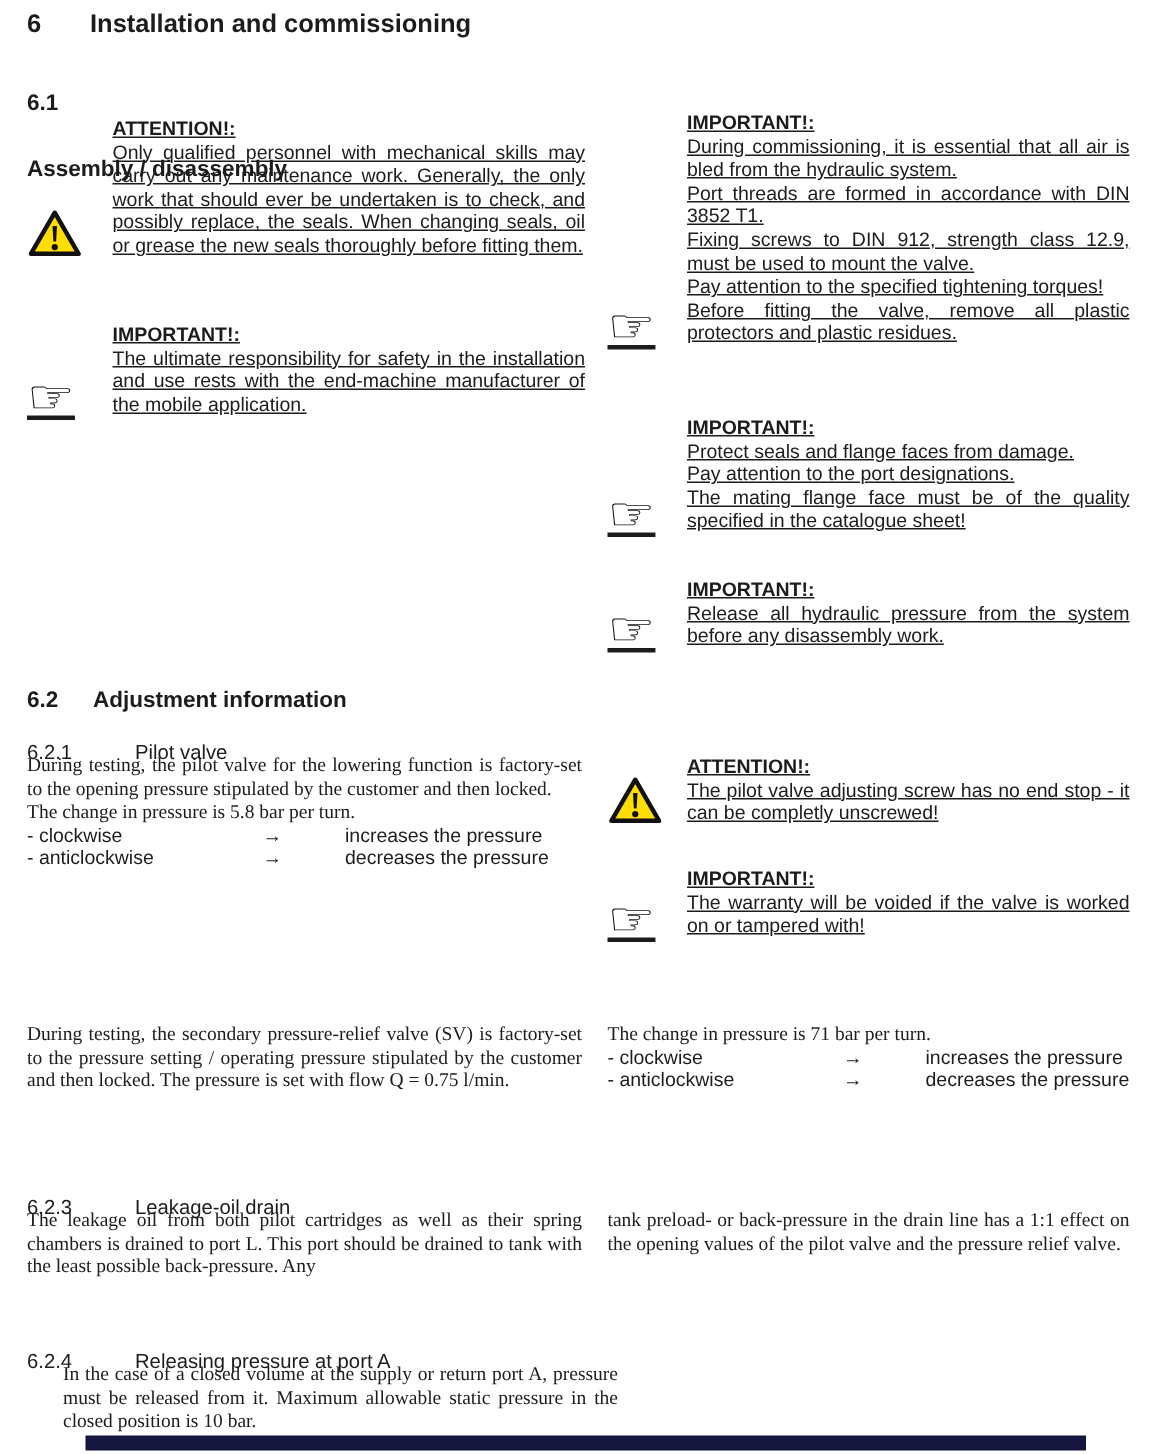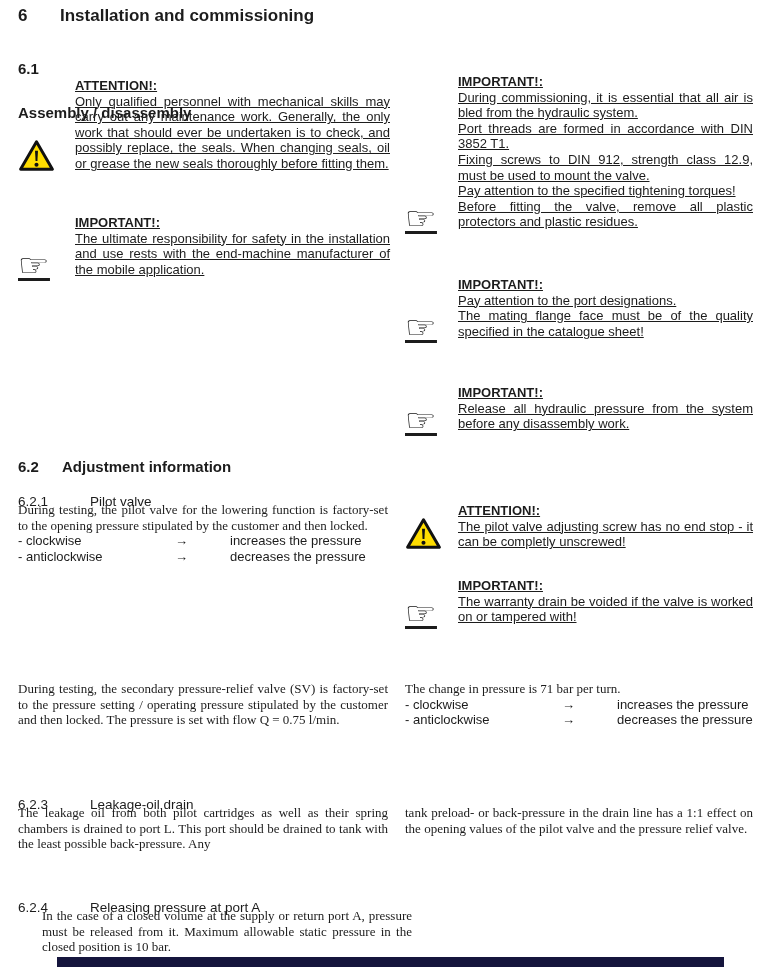--- a/index.html
+++ b/index.html
@@ -96,20 +96,21 @@
       <p>Before fitting the valve, remove all plastic protectors and plastic residues.</p>
     </div>
   </div>
 
   <div class="abs notice right-col" style="left:405px;top:277px;width:348px;">
     <div class="icon-col">
       <span class="hand-icon">☞</span>
     </div>
     <div class="text-col">
       <div class="label">IMPORTANT!:</div>
+      <p>Protect seals and flange faces from damage.</p>
       <p>Pay attention to the port designations.</p>
       <p>The mating flange face must be of the quality specified in the catalogue sheet!</p>
     </div>
   </div>
 
   <div class="abs notice right-col" style="left:405px;top:385px;width:348px;">
     <div class="icon-col">
       <span class="hand-icon">☞</span>
     </div>
     <div class="text-col">
@@ -123,20 +124,21 @@
     <span>Adjustment information</span>
   </div>
 
   <div class="abs h3" style="left:18px;top:479px;width:730px;">
     <span class="num">6.2.1</span>
     <span>Pilot valve</span>
   </div>
 
   <div class="abs body-text" style="left:18px;top:502px;width:370px;">
     <p>During testing, the pilot valve for the lowering function is factory-set to the opening pressure stipulated by the customer and then locked.</p>
+    <p>The change in pressure is 5.8 bar per turn.</p>
     <div class="dir-row">
       <span>- clockwise</span>
       <span>→</span>
       <span>increases the pressure</span>
     </div>
     <div class="dir-row">
       <span>- anticlockwise</span>
       <span>→</span>
       <span>decreases the pressure</span>
     </div>
@@ -155,21 +157,21 @@
       <p>The pilot valve adjusting screw has no end stop - it can be completly unscrewed!</p>
     </div>
   </div>
 
   <div class="abs notice right-col" style="left:405px;top:578px;width:348px;">
     <div class="icon-col">
       <span class="hand-icon">☞</span>
     </div>
     <div class="text-col">
       <div class="label">IMPORTANT!:</div>
-      <p>The warranty drain be voided if the valve is worked on or tampered with!</p>
+      <p>The warranty will be voided if the valve is worked on or tampered with!</p>
     </div>
   </div>
 
 
   <div class="abs body-text" style="left:18px;top:681px;width:370px;">
     <p>During testing, the secondary pressure-relief valve (SV) is factory-set to the pressure setting / operating pressure stipulated by the customer and then locked. The pressure is set with flow Q = 0.75 l/min.</p>
   </div>
 
   <div class="abs body-text" style="left:405px;top:681px;width:348px;text-align:left;">
     <p>The change in pressure is 71 bar per turn.</p>

